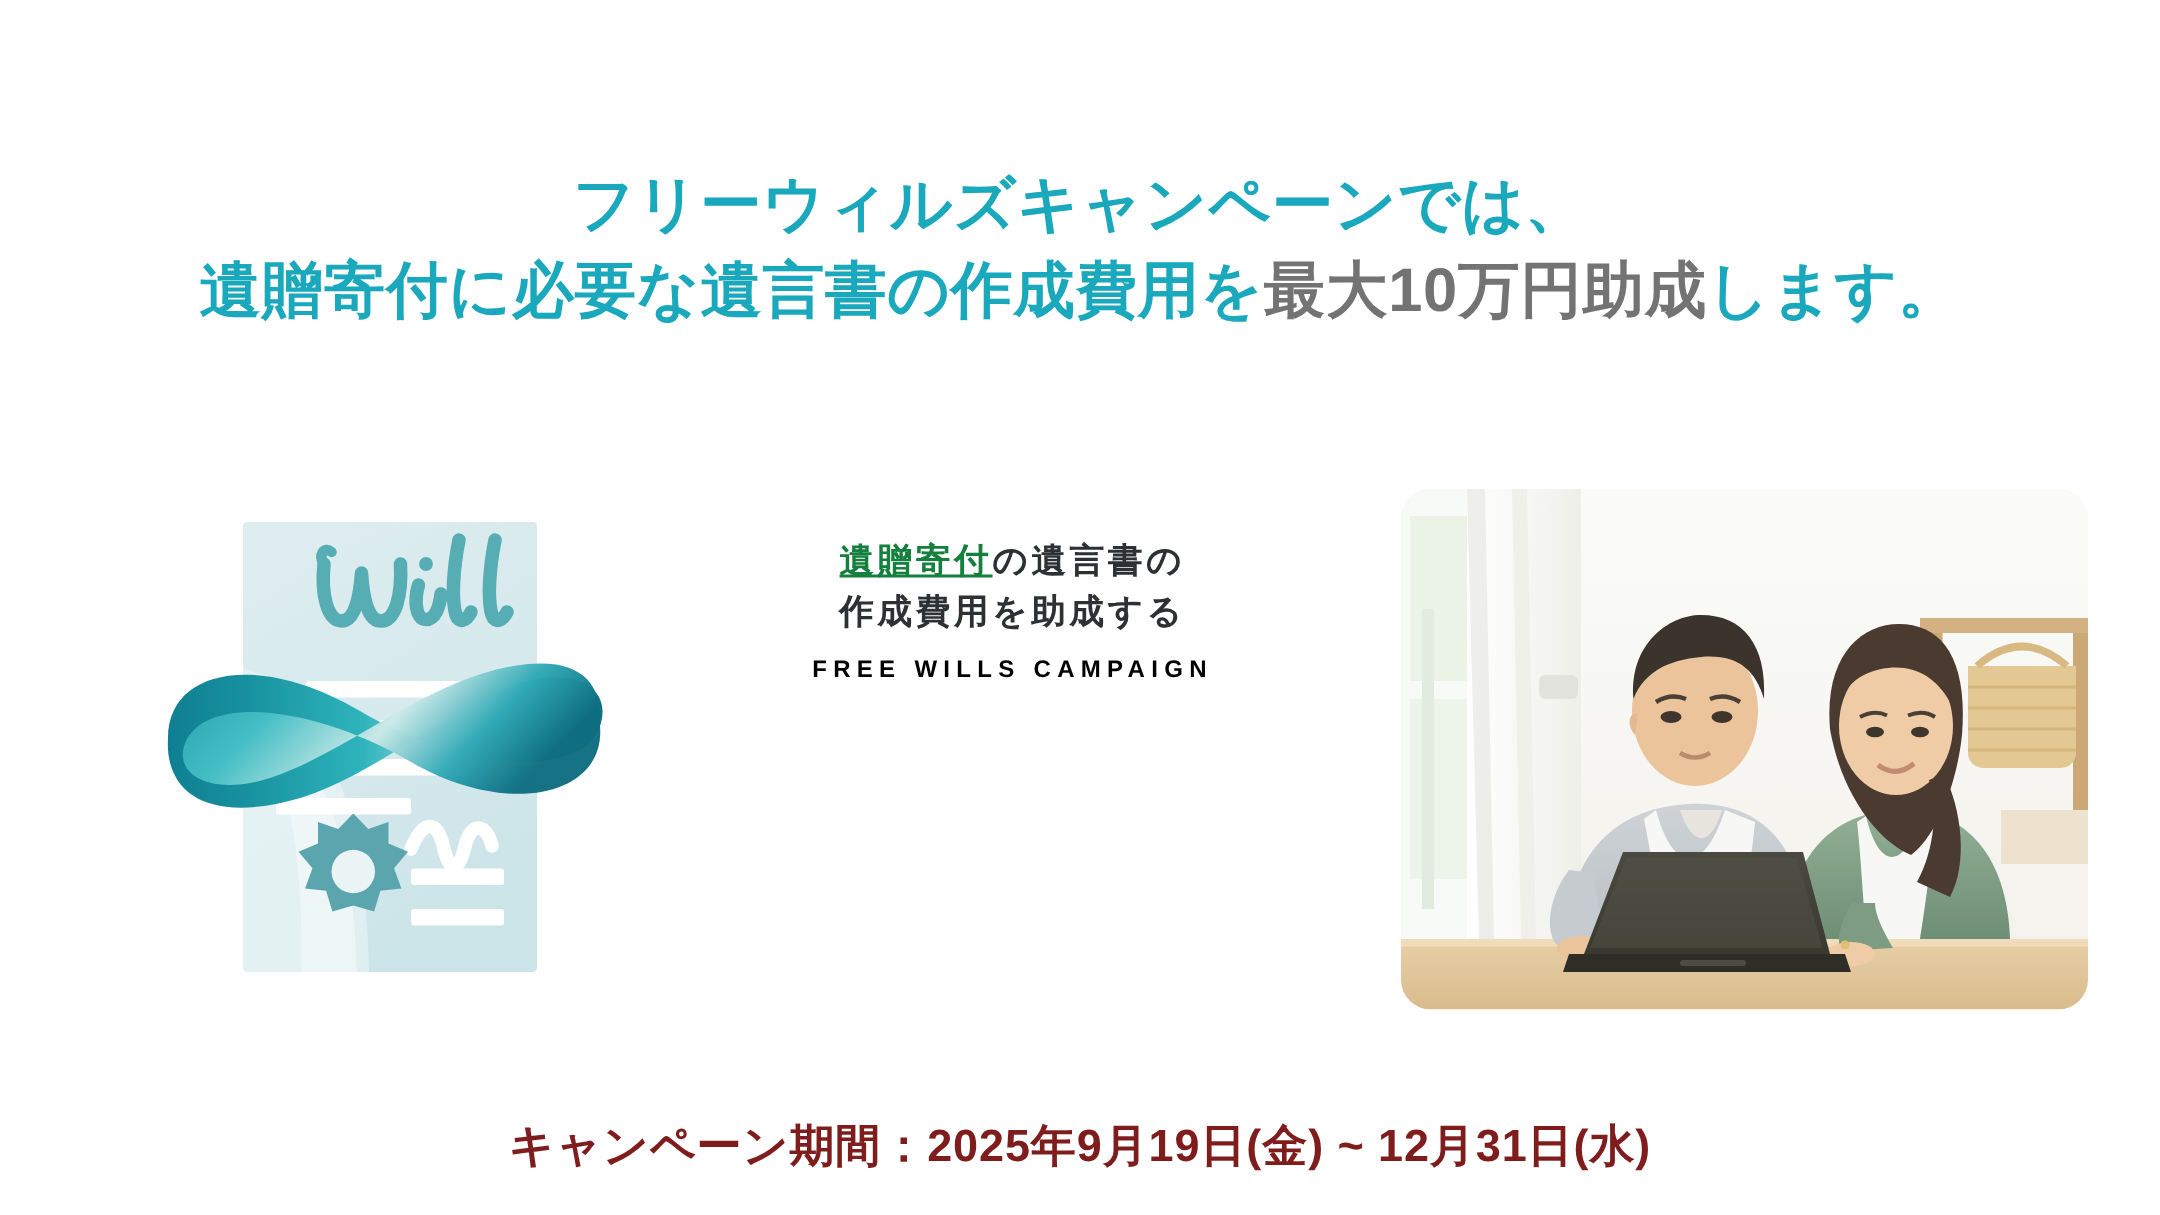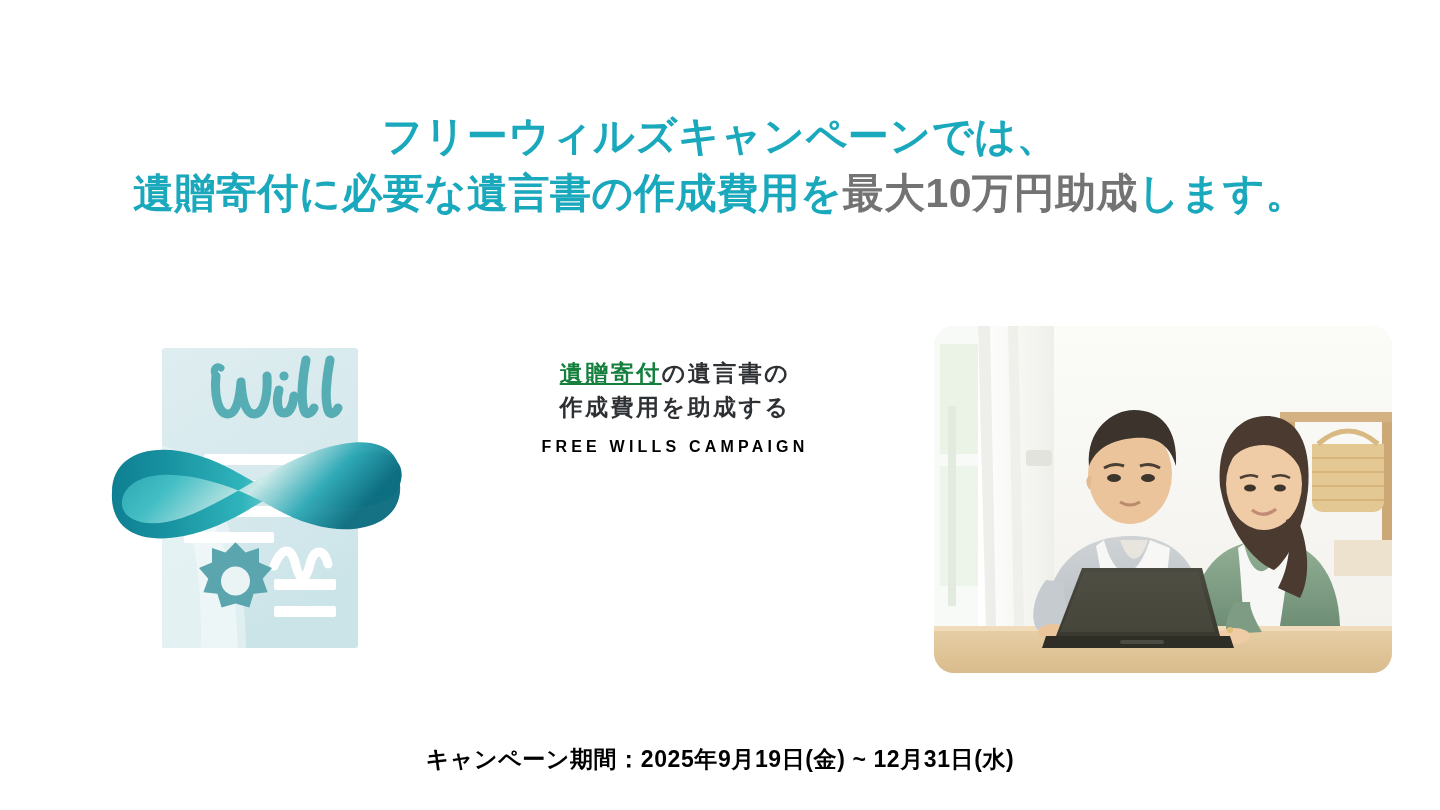--- a/index.html
+++ b/index.html
@@ -85,24 +85,24 @@
     overflow:hidden;
     background:#f4f3ef;
   }
   .photo svg { display:block; width:458px; height:347px; }
 
   
   .period {
     position:absolute;
     left:0; top:728px; width:1440px;
     text-align:center;
-    font-size:23px;
+    font-size:30px;
     font-weight:700;
     letter-spacing:0.6px;
-    color:#000000;
+    color:#7f1d1d;
     white-space:nowrap;
   }
 </style>
 </head>
 <body>
 
 <div class="page">
 
   <div class="headline">
     <span class="ln">フリーウィルズキャンペーンでは、</span>

